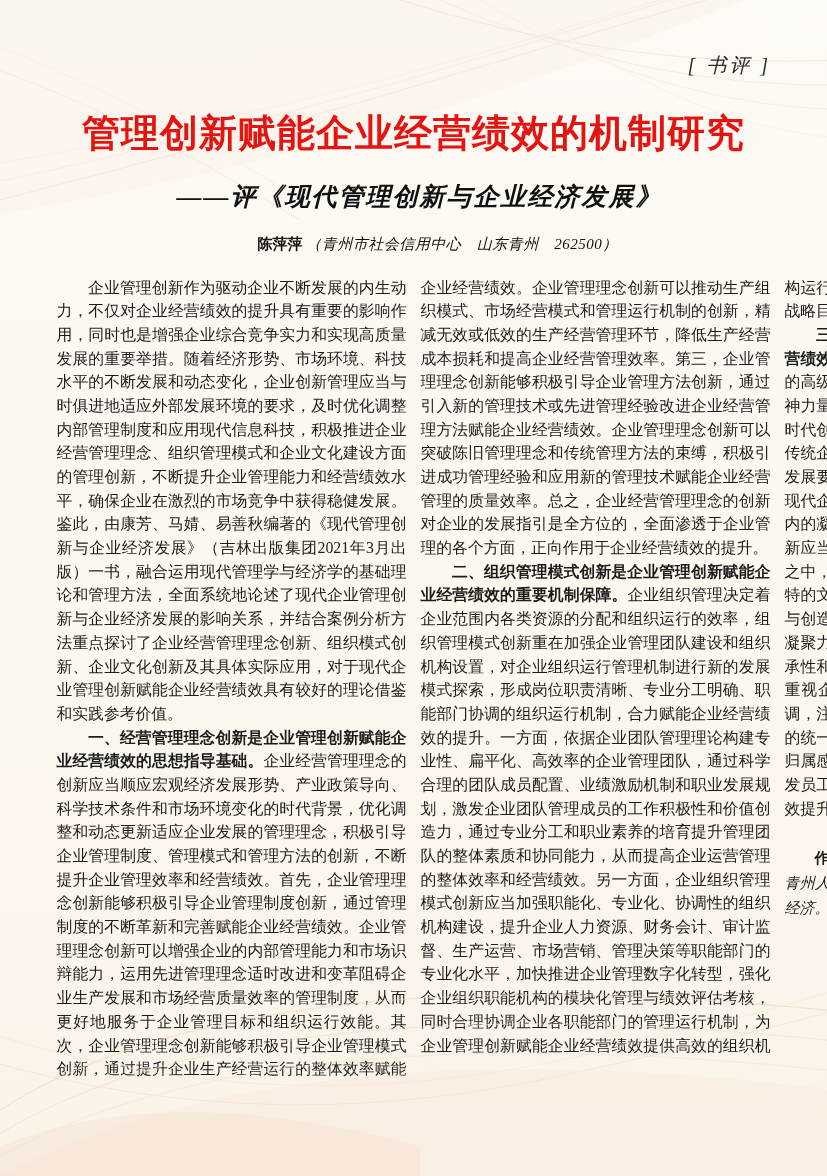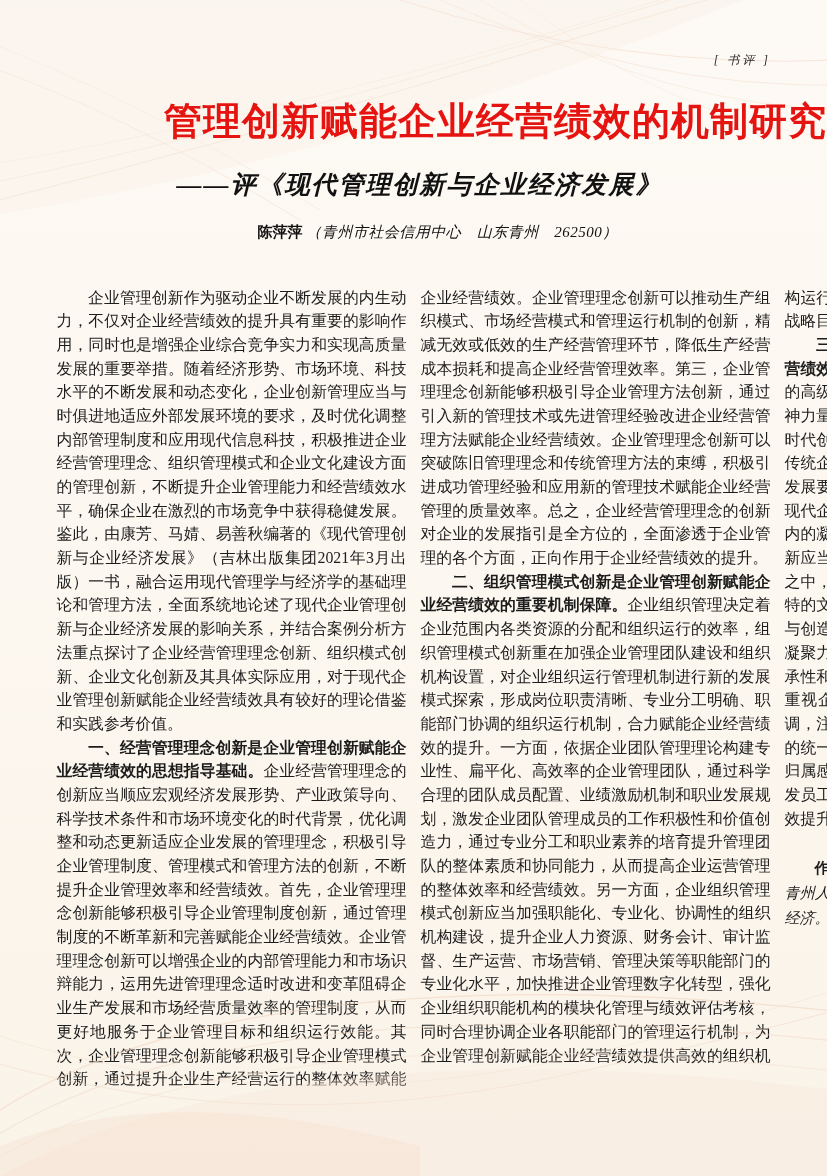--- a/index.html
+++ b/index.html
@@ -27,40 +27,39 @@
   }
   .deco.top { top: 0; }
   .deco.bottom { bottom: 0; }
 
   .review-tag {
     position: absolute;
     top: 52px;
     right: 56px;
     font-family: "Liberation Serif", serif;
     font-style: italic;
-    font-size: 12px;
+    font-size: 20px;
     letter-spacing: 3px;
     color: #2a2a2a;
     text-align: right;
   }
 
   .header {
     position: relative;
     padding-top: 98px;
     text-align: center;
   }
   .title {
-    margin: 0;
+    margin: 12px;
     font-family: "Liberation Sans", sans-serif;
     font-weight: 700;
     font-size: 38px;
     line-height: 1.25;
     color: #e51410;
     letter-spacing: 1px;
-    text-align: right;
   }
   .subtitle {
     margin: 22px 0 0 12px;
     font-family: "Liberation Serif", serif;
     font-style: italic;
     font-weight: 700;
     font-size: 25px;
     color: #111;
     letter-spacing: 2px;
     text-align: center;
@@ -76,21 +75,21 @@
     font-weight: 700;
   }
   .author-affiliation {
     font-style: italic;
     letter-spacing: 0.5px;
   }
 
   .article {
     width: 714px;
     height: 822px;
-    margin: 44px auto 0 auto;
+    margin: 22px auto 0 auto;
     column-count: 2;
     column-gap: 14px;
     column-fill: auto;
     text-align: justify;
     font-size: 15.8px;
     line-height: 1.5;
     color: #1c1c1c;
   }
   .article p {
     margin: 0;

